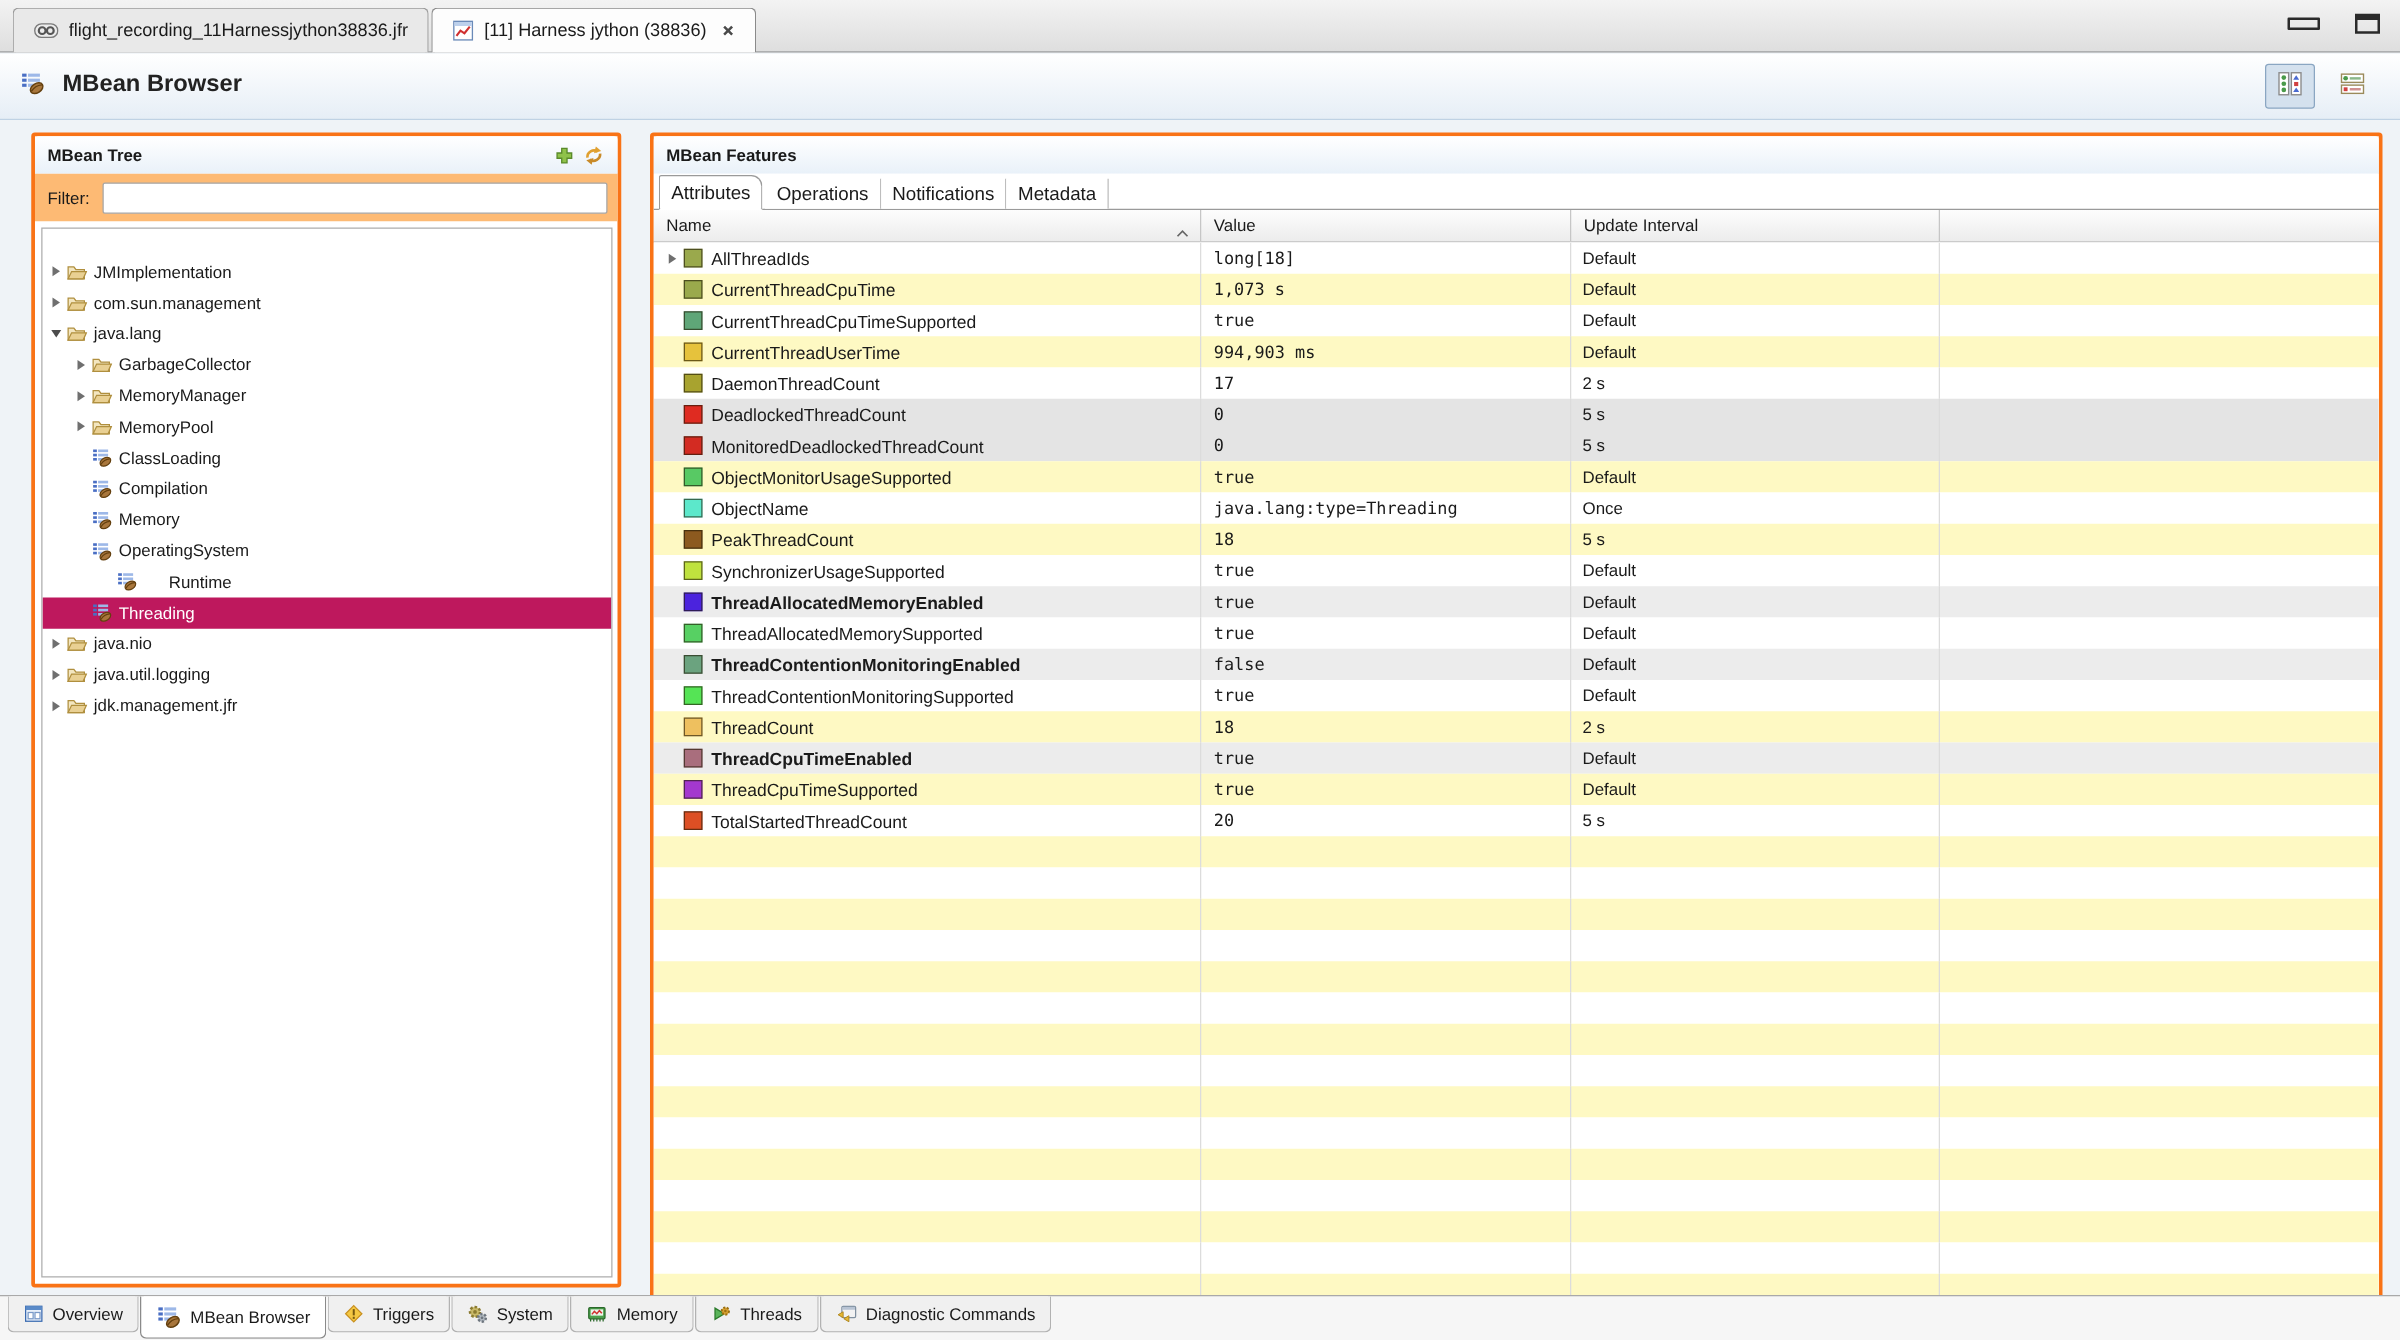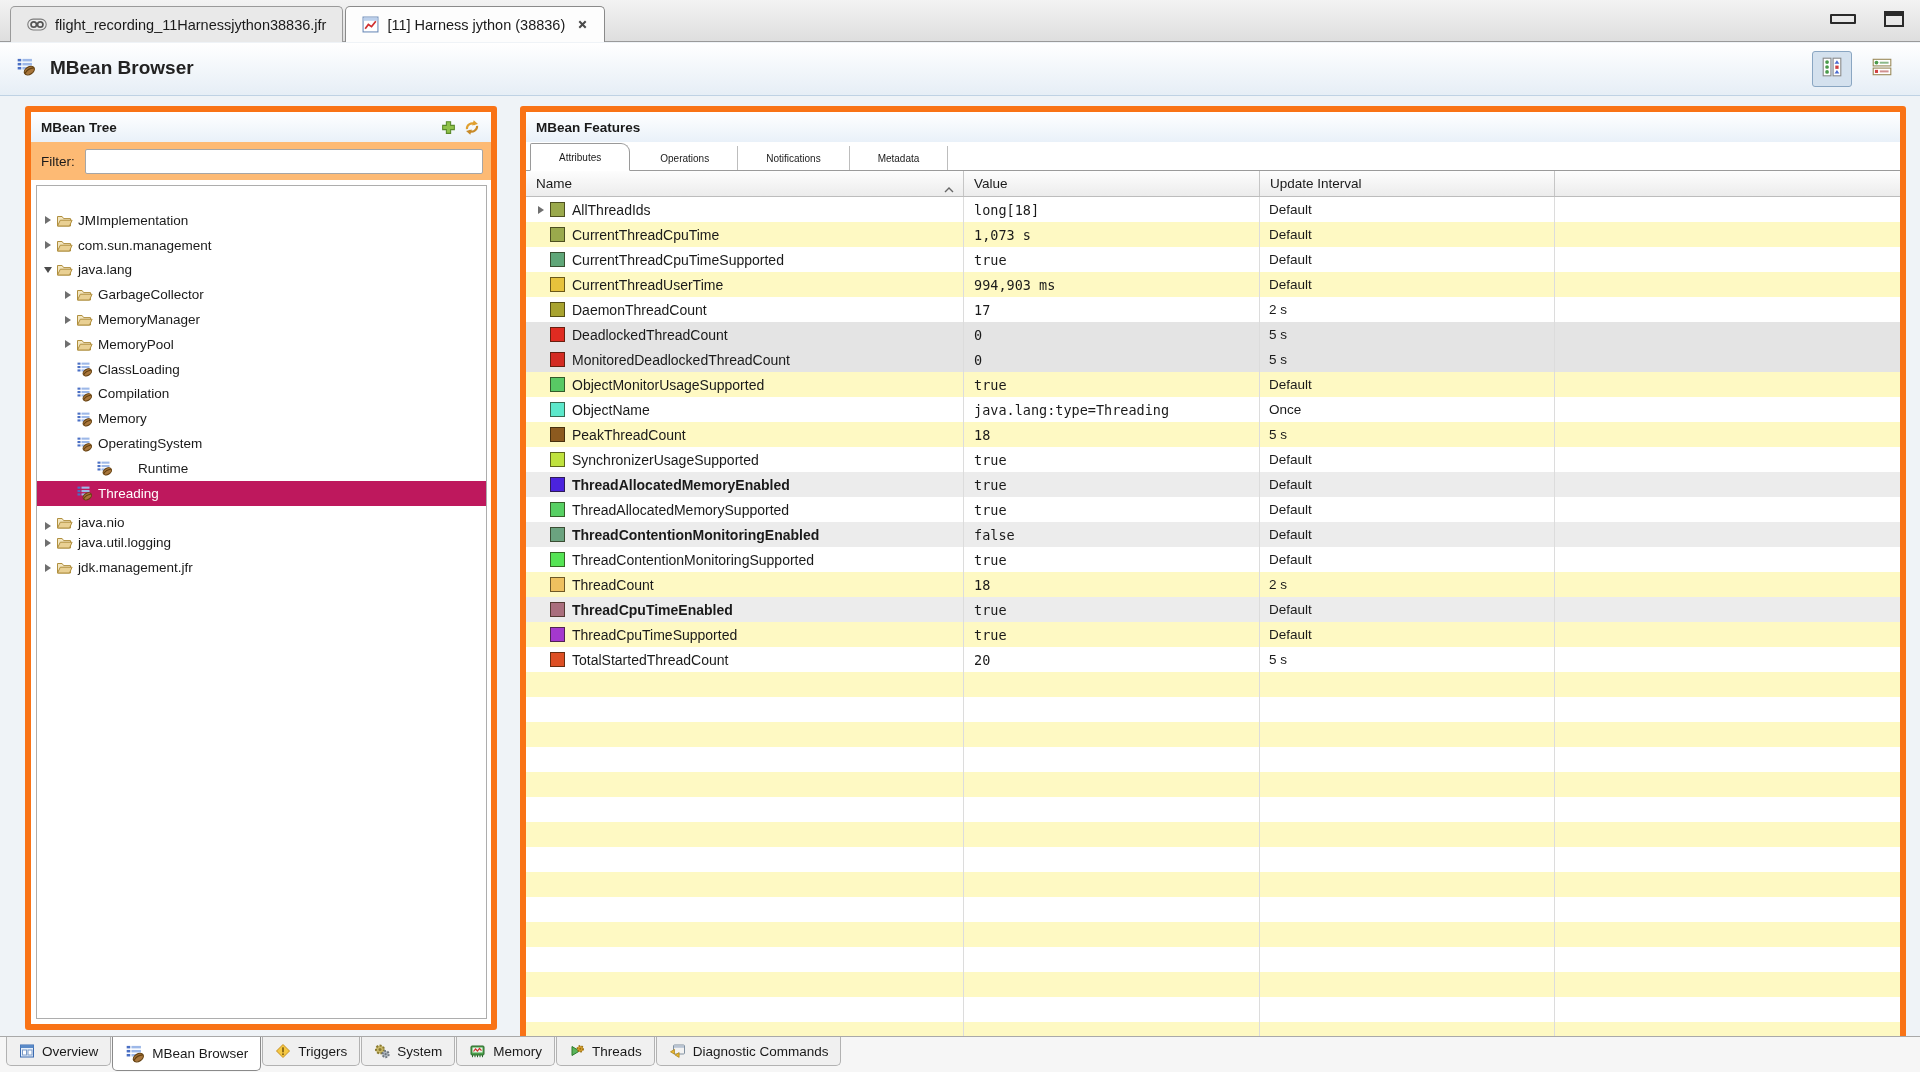--- a/index.html
+++ b/index.html
@@ -24,21 +24,21 @@
   .title-band { position:absolute; top:43px; left:0; right:0; height:53px;
     background:linear-gradient(#ffffff,#e6eef6); border-bottom:1px solid #bfd2e4; }
   .title-band .band-icon { position:absolute; left:16px; top:14px; }
   .title-band h1 { position:absolute; left:50px; top:14px; font-size:19px; font-weight:bold; color:#222; }
   .layout-btns { position:absolute; right:18px; top:8px; display:flex; gap:10px; }
   .tglbtn { width:40px; height:36px; display:flex; align-items:center; justify-content:center;
     border:1px solid transparent; border-radius:3px; background:transparent; }
   .tglbtn.pressed { background:#d4e1ee; border-color:#8aa6c2; }
 
   
-  .panel { position:absolute; background:#fff; border:6px solid #f97316; border-radius:3px; }
+  .panel { position:absolute; background:#fff; border:3px solid #f97316; border-radius:3px; }
   .panel-title { height:30px; display:flex; align-items:center; padding:0 10px;
     font-weight:bold; font-size:13.5px; background:linear-gradient(#ffffff,#e9f1f9);
     border-radius:3px 3px 0 0; }
   .panel-title .spacer { flex:1; }
   .ptool { display:flex; gap:6px; }
   .ptool span { display:flex; cursor:pointer; }
 
   
   #tree-panel { left:25px; top:106px; width:472px; height:924px; }
   .filter-row { height:38px; display:flex; align-items:center; padding:0 8px 0 10px; gap:10px;
@@ -54,21 +54,21 @@
     border-top:4.5px solid transparent; border-bottom:4.5px solid transparent; }
   .twisty.expanded i { width:0; height:0; border-top:6px solid #4c4c4c;
     border-left:4.5px solid transparent; border-right:4.5px solid transparent; }
   .ticon { width:18px; margin:0 4px 0 2px; flex:none; display:flex; }
   .ticon svg { display:block; }
 
   
   #features-panel { left:520px; top:106px; width:1386px; height:1024px; }
   .ftabs { height:29px; display:flex; align-items:flex-end; padding-left:4px;
     border-bottom:1px solid #9a9a9a; background:#fff; }
-  .ftab { font-size:10px; padding:0 28px; height:24px; display:flex; align-items:center;
+  .ftab { font-size:15px; padding:0 9px; height:24px; display:flex; align-items:center;
     border-right:1px solid #bdbdbd; background:#fff; }
   .ftab.active { border:1px solid #9a9a9a; border-bottom:1px solid #fff; height:28px;
     border-radius:2px 9px 0 0; margin-bottom:-1px; margin-right:2px; z-index:2; background:#fff; }
   .grid { display:grid; grid-template-columns:438px 296px 295px 1fr; }
   .thead { height:26px; background:linear-gradient(#fdfdfd,#ececec); border-bottom:1px solid #bcbcbc; }
   .thead .hcell { display:flex; align-items:center; padding-left:10px; font-size:13.5px;
     border-right:1px solid #c6c6c6; position:relative; }
   .thead .hcell.last { border-right:none; }
   .sortmark { position:absolute; right:9px; top:10px; }
   .tbody { position:absolute; left:0; right:0; top:85px; bottom:0; overflow:hidden; background:#fff; }
@@ -370,21 +370,21 @@
             <rect x="1" y="8.4" width="3" height="2.1" fill="#4a6fc4"></rect>
             <rect x="5" y="8.4" width="5.5" height="2.1" fill="#9db8e8"></rect>
             <g transform="rotate(-32 10.8 11.4)">
               <ellipse cx="10.8" cy="11.4" rx="4.6" ry="3.1" fill="#a8763c" stroke="#64400f"></ellipse>
               <path d="M6.6 11.4Q10.8 9.2 15 11.4" stroke="#64400f" fill="none"></path>
             </g>
           </svg>
         </span>
         <span>Threading</span>
       </div>
-      <div class="titem" style="padding-left: 4px; align-items: flex-end;">
+      <div class="titem" style="padding-left: 4px;">
         <span class="twisty collapsed">
           <i></i>
         </span>
         <span class="ticon">
           <svg width="17" height="15" viewBox="0 0 16 15">
             <path d="M1 13V3.5h4.6L7.2 5.6H14V13Z" fill="#f3e6c0" stroke="#b08f3e"></path>
             <path d="M1 13 3.8 7.2H15.6L13 13Z" fill="#e9d093" stroke="#b08f3e"></path>
           </svg>
         </span>
         <span>java.nio</span>

